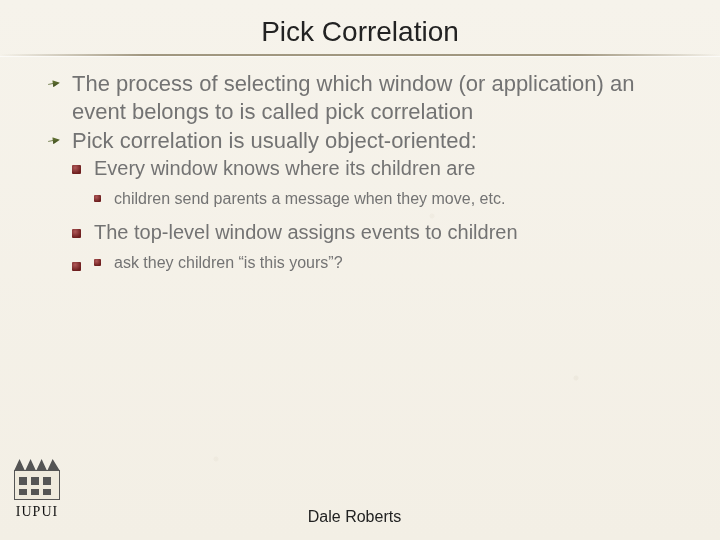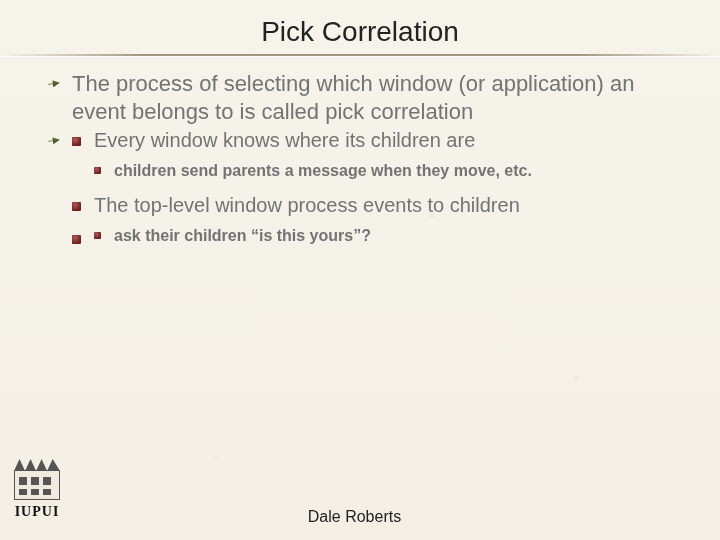--- a/index.html
+++ b/index.html
@@ -36,21 +36,21 @@
       rgba(90,75,40,0.55) 80%,
       rgba(90,75,40,0) 100%);
     box-shadow: 0 1px 0 rgba(255,255,255,0.6);
   }
   .content { padding: 0 8px 0 18px; color: #737373; }
   ul { list-style: none; }
   .lvl1 > li { position: relative; padding-left: 24px; font-size: 22px; line-height: 1.25; margin-bottom: 2px; }
   .lvl2 { margin-top: 0; }
   .lvl2 > li { position: relative; padding-left: 22px; font-size: 20px; line-height: 1.35; margin-bottom: 6px; }
   .lvl3 { margin: 6px 0 10px 0; }
-  .lvl3 > li { position: relative; padding-left: 20px; font-size: 16px; font-weight: bold; line-height: 1.35; margin-bottom: 4px; }
+  .lvl3 > li { position: relative; padding-left: 20px; font-size: 16px; font-weight: normal; line-height: 1.35; margin-bottom: 4px; }
   .lvl1 > li::before,
   .lvl2 > li::before,
   .lvl3 > li::before {
     content: ""; position: absolute; left: 0;
   }
   .lvl1 > li::before {
     top: 10px; width: 12px; height: 7px;
     background: linear-gradient(#6a7a3a, #3f4e1e);
     clip-path: polygon(0 45%, 40% 45%, 40% 0, 100% 50%, 40% 100%, 40% 55%, 0 55%);
     transform: rotate(-8deg);
@@ -86,49 +86,50 @@
     background:
       linear-gradient(#555,#555) 0 0/8px 8px no-repeat,
       linear-gradient(#555,#555) 12px 0/8px 8px no-repeat,
       linear-gradient(#555,#555) 24px 0/8px 8px no-repeat,
       linear-gradient(#555,#555) 0 12px/8px 8px no-repeat,
       linear-gradient(#555,#555) 12px 12px/8px 8px no-repeat,
       linear-gradient(#555,#555) 24px 12px/8px 8px no-repeat;
   }
   .logo .word {
     margin-top: 4px; font-family: Georgia, 'Times New Roman', serif;
-    font-weight: bold; font-size: 14px; letter-spacing: 1px; color: #111;
+    font-weight: normal; font-size: 14px; letter-spacing: 1px; color: #111;
     text-align: center;
   }
 </style>
 </head>
 <body>
 
 <div class="texture"></div>
 
 <div class="slide">
 
   <div class="title">Pick Correlation</div>
   <div class="title-underline"></div>
 
   <div class="content">
     <ul class="lvl1">
       <li>The process of selecting which window (or application) an event belongs to is called pick correlation</li>
       <li>
+        <span>Pick correlation is usually object-oriented:</span>
         <ul class="lvl2">
           <li>
             <span>Every window knows where its children are</span>
             <ul class="lvl3">
               <li>children send parents a message when they move, etc.</li>
             </ul>
           </li>
-          <li>The top-level window process events to children</li>
+          <li>The top-level window assigns events to children</li>
           <li>
             <ul class="lvl3">
-              <li>ask their children “is this yours”?</li>
+              <li>ask they children “is this yours”?</li>
             </ul>
           </li>
         </ul>
       </li>
     </ul>
   </div>
 
   <div class="logo">
     <div class="house">
         <div class="windows"></div>

